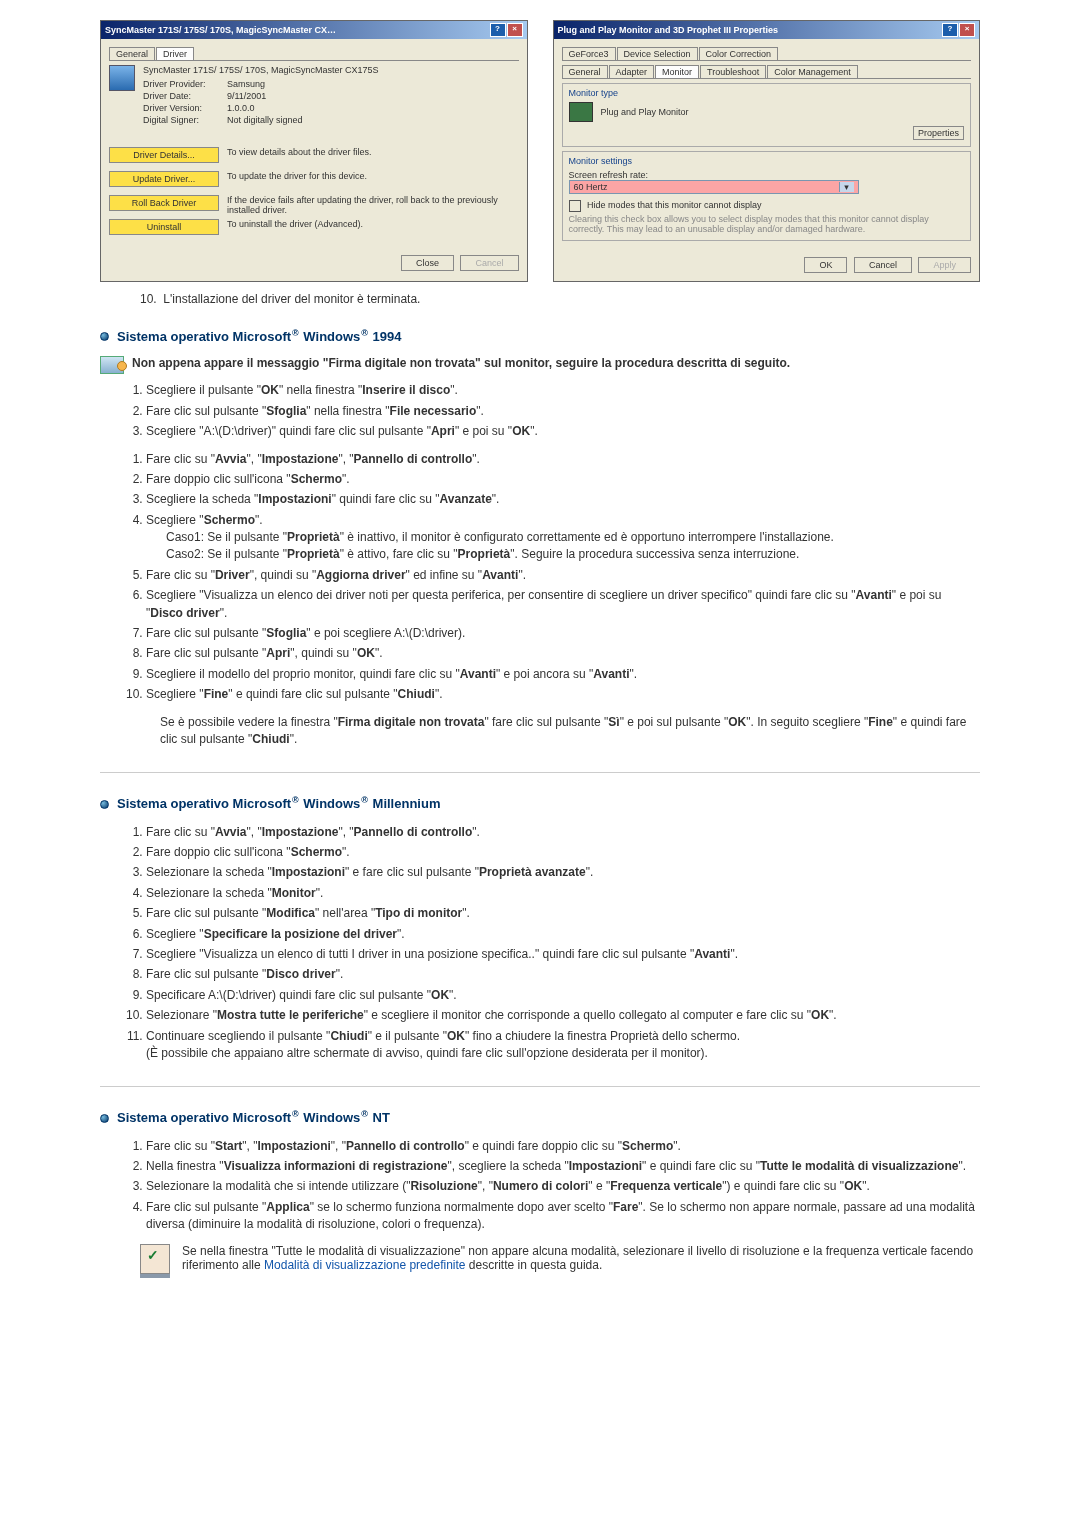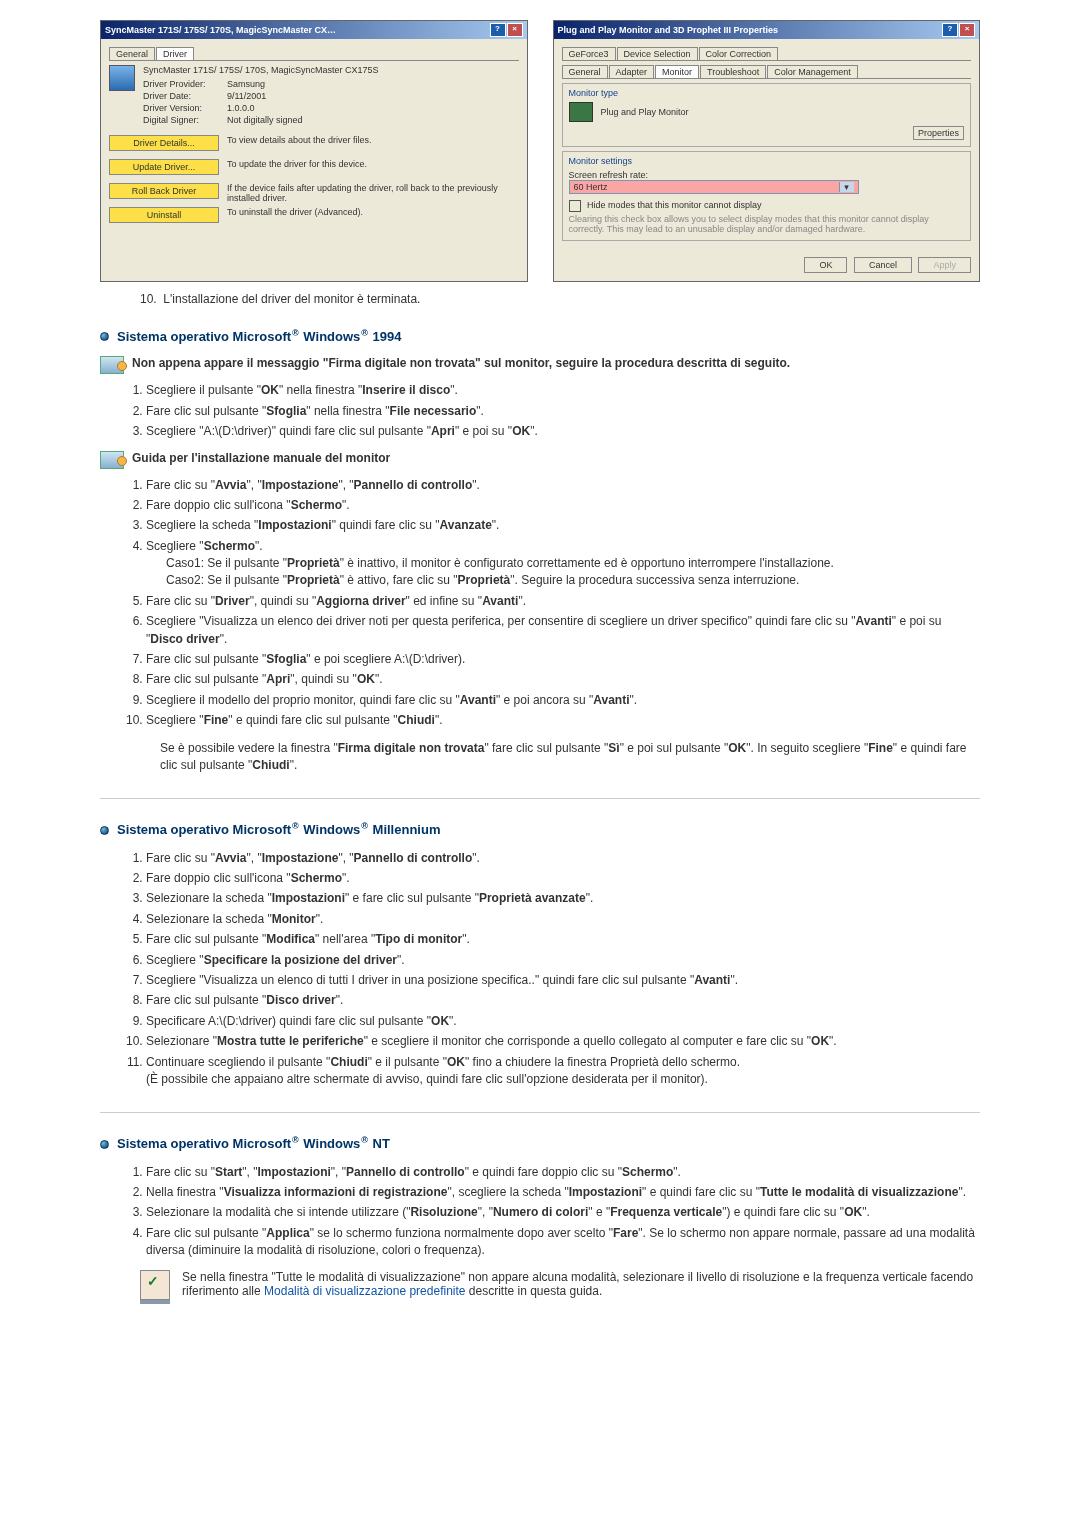--- a/index.html
+++ b/index.html
@@ -72,21 +72,21 @@
 }
 .tab-row2 {
   display: flex;
   flex-wrap: wrap;
   border-bottom: 1px solid #888;
   margin-bottom: 4px;
 }
 .driver-info {
   display: flex;
   gap: 8px;
-  margin-bottom: 8px;
+  margin-bottom: 20px;
 }
 .driver-icon {
   width: 24px;
   height: 24px;
   background: linear-gradient(#7ab3e8, #2a6bb0);
   border: 1px solid #556;
 }
 .info-rows { margin-top:4px; }
 .info-rows div { margin-bottom: 2px; }
 .info-label { display:inline-block; width: 84px; }
@@ -279,20 +279,24 @@
             </div>
         <div class="dlg-row">
               <span class="dbtn">Roll Back Driver</span>
               <span class="dlg-desc">If the device fails after updating the driver, roll back to the previously installed driver.</span>
             </div>
         <div class="dlg-row">
               <span class="dbtn">Uninstall</span>
               <span class="dlg-desc">To uninstall the driver (Advanced).</span>
             </div>
       </div>
+      <div class="dlg-footer">
+        <span class="dbtn">Close</span>
+        <span class="dbtn disabled">Cancel</span>
+      </div>
     </div>
   </div>
 
   <div class="dialog">
     <div class="dialog-titlebar">
       <span>Plug and Play Monitor and 3D Prophet III Properties</span>
       <span class="wbtns">
         <span class="wbtn blue">?</span>
         <span class="wbtn">×</span>
       </span>
@@ -359,24 +363,20 @@
   <div class="subhead">
     <span class="subicon"></span>
     <span>Non appena appare il messaggio "Firma digitale non trovata" sul monitor, seguire la procedura descritta di seguito.</span>
   </div>
   <ol class="steps">
     <li><span>Scegliere il pulsante "</span><b>OK</b><span>" nella finestra "</span><b>Inserire il disco</b><span>".</span></li>
     <li><span>Fare clic sul pulsante "</span><b>Sfoglia</b><span>" nella finestra "</span><b>File necessario</b><span>".</span></li>
     <li><span>Scegliere "A:\(D:\driver)" quindi fare clic sul pulsante "</span><b>Apri</b><span>" e poi su "</span><b>OK</b><span>".</span></li>
   </ol>
 
-  <div class="subhead">
-    <span class="subicon"></span>
-    <span>Guida per l'installazione manuale del monitor</span>
-  </div>
   <ol class="steps">
     <li><span>Fare clic su "</span><b>Avvia</b><span>", "</span><b>Impostazione</b><span>", "</span><b>Pannello di controllo</b><span>".</span></li>
     <li><span>Fare doppio clic sull'icona "</span><b>Schermo</b><span>".</span></li>
     <li><span>Scegliere la scheda "</span><b>Impostazioni</b><span>" quindi fare clic su "</span><b>Avanzate</b><span>".</span></li>
     <li><span>Scegliere "</span><b>Schermo</b><span>".</span>
       <div class="caso"><span>Caso1: Se il pulsante "</span><b>Proprietà</b><span>" è inattivo, il monitor è configurato correttamente ed è opportuno interrompere l'installazione.</span></div>
       <div class="caso"><span>Caso2: Se il pulsante "</span><b>Proprietà</b><span>" è attivo, fare clic su "</span><b>Proprietà</b><span>". Seguire la procedura successiva senza interruzione.</span></div>
     </li>
     <li><span>Fare clic su "</span><b>Driver</b><span>", quindi su "</span><b>Aggiorna driver</b><span>" ed infine su "</span><b>Avanti</b><span>".</span></li>
     <li><span>Scegliere "Visualizza un elenco dei driver noti per questa periferica, per consentire di scegliere un driver specifico" quindi fare clic su "</span><b>Avanti</b><span>" e poi su "</span><b>Disco driver</b><span>".</span></li>

